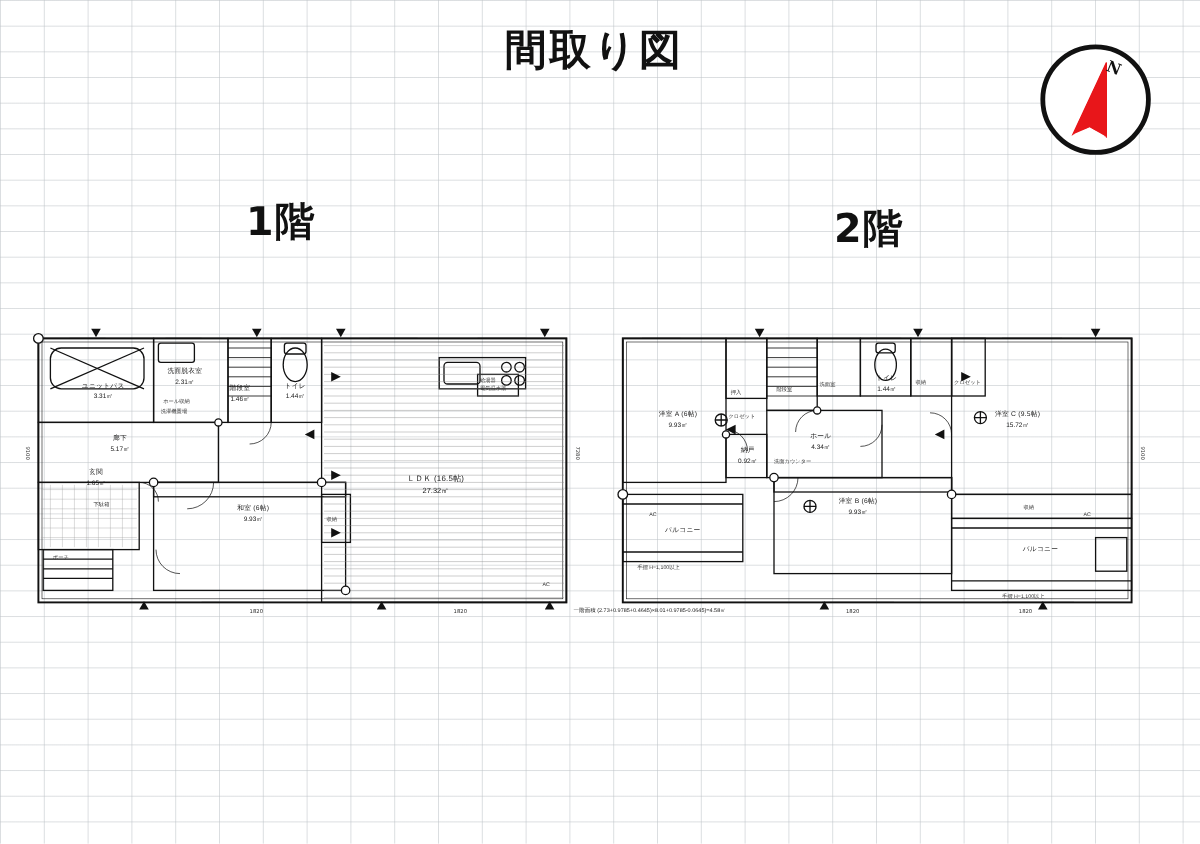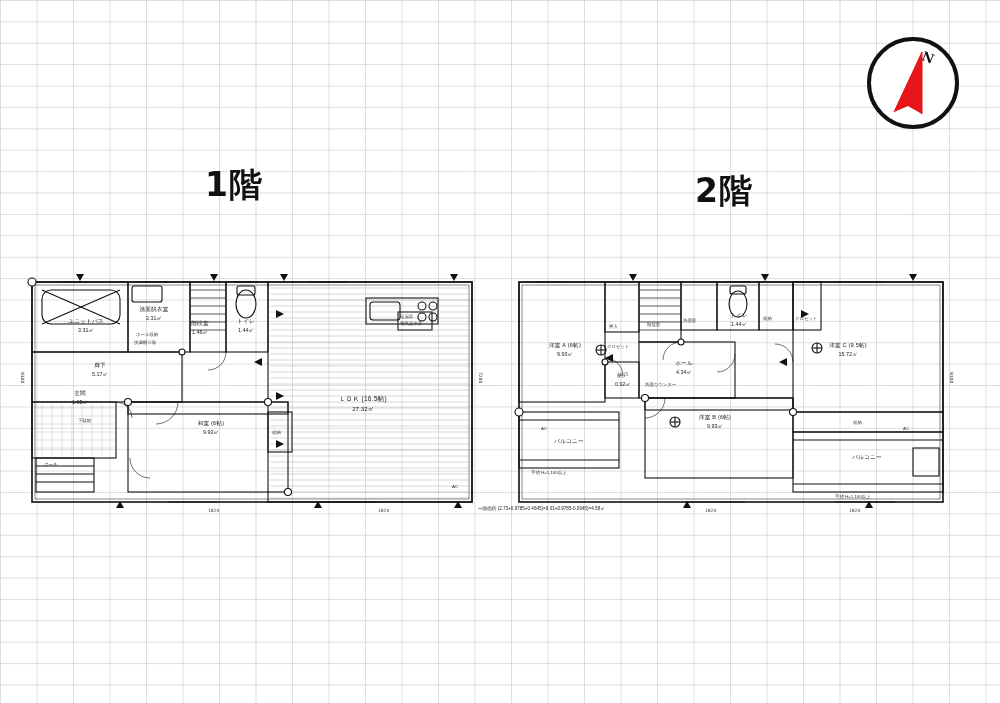--- a/index.html
+++ b/index.html
@@ -66,20 +66,21 @@
   .dimtxt{position:absolute;font-size:4.4px;color:#333;white-space:nowrap;}
   .vtxt{writing-mode:vertical-rl;}
 </style>
 </head>
 <body>
 
 <div id="grid"></div>
 
 <div id="sheet">
 
+  <div class="title">間取り図</div>
 
   <div id="compass">
     <div class="ring"></div>
     <svg width="96" height="96" style="position:absolute;left:0;top:0;">
       <polygon points="58,18 30,78 44,71 58,80" fill="#e8161a" stroke="#e8161a" stroke-width="1"></polygon>
       <path d="M30,78 Q44,68 58,80" fill="#ffffff" stroke="none"></path>
       <polygon points="58,18 30,78 44,72 58,80" fill="#e8161a"></polygon>
     </svg>
     <div class="n">N</div>
   </div>

